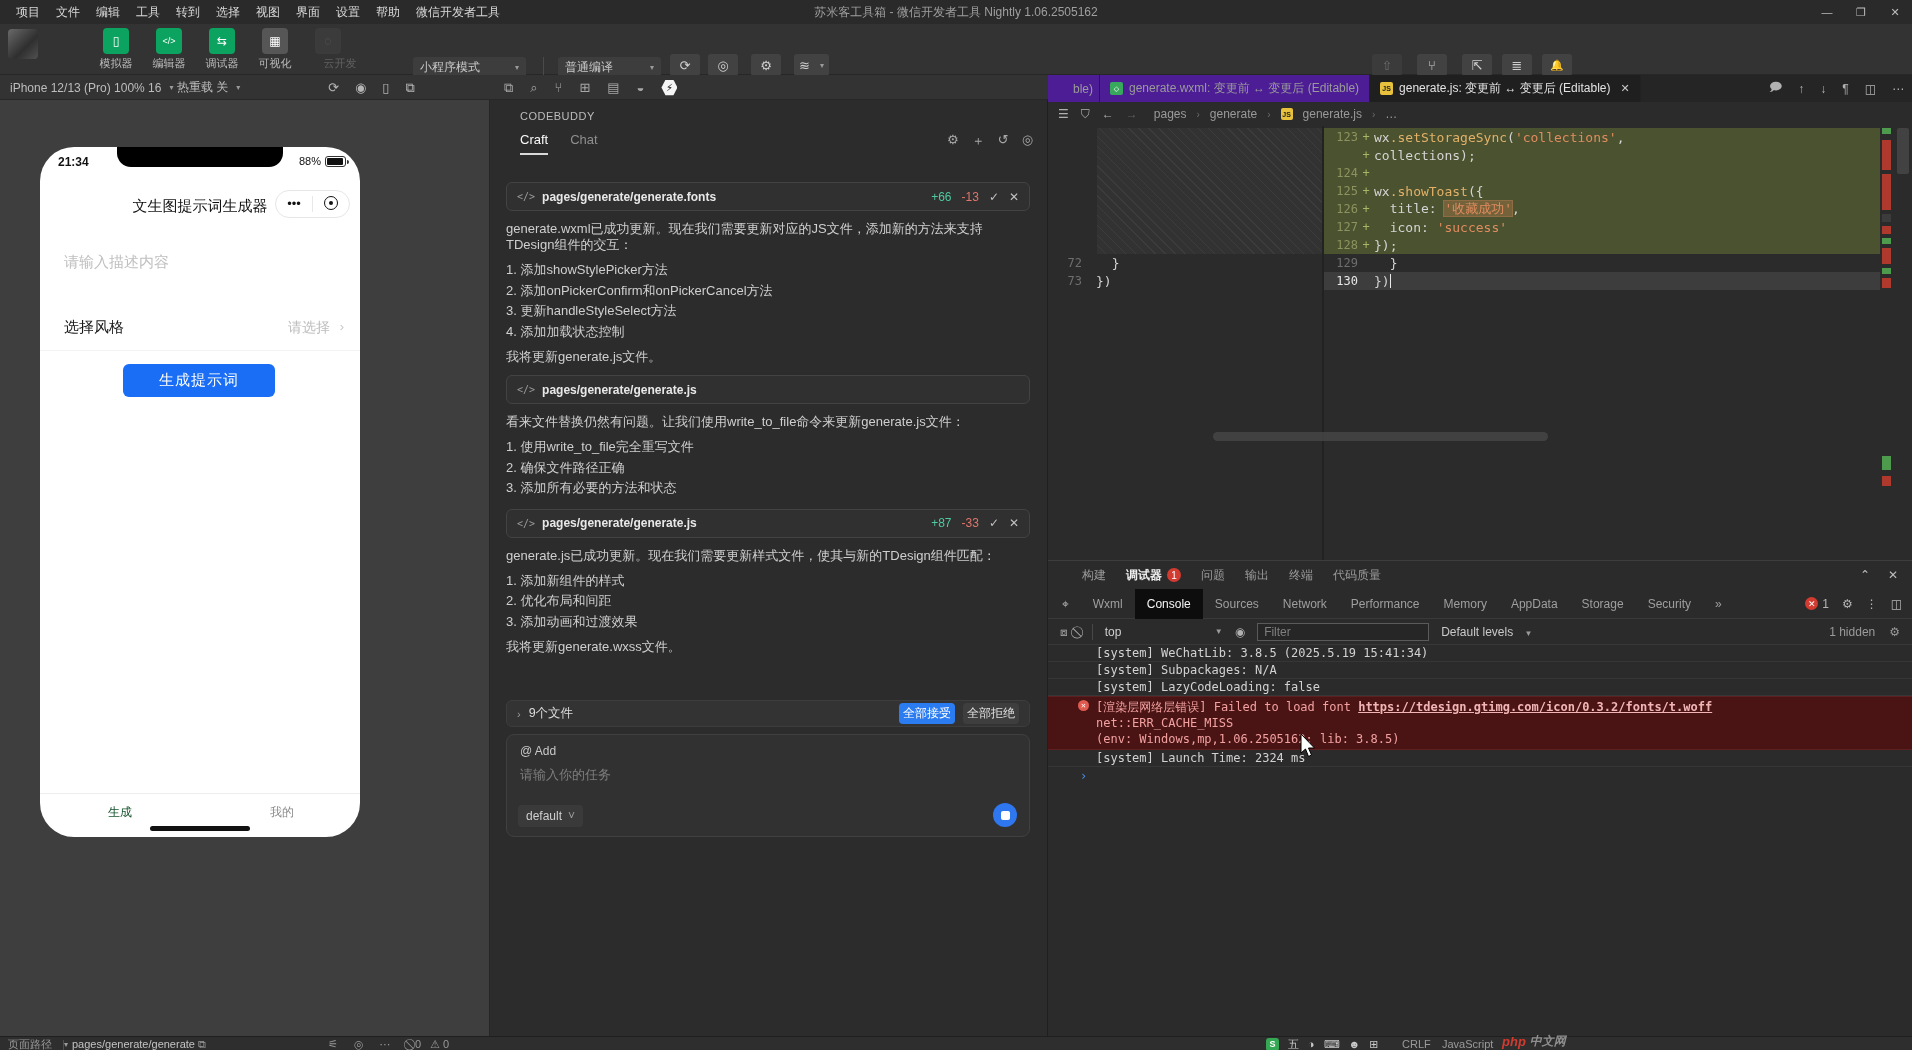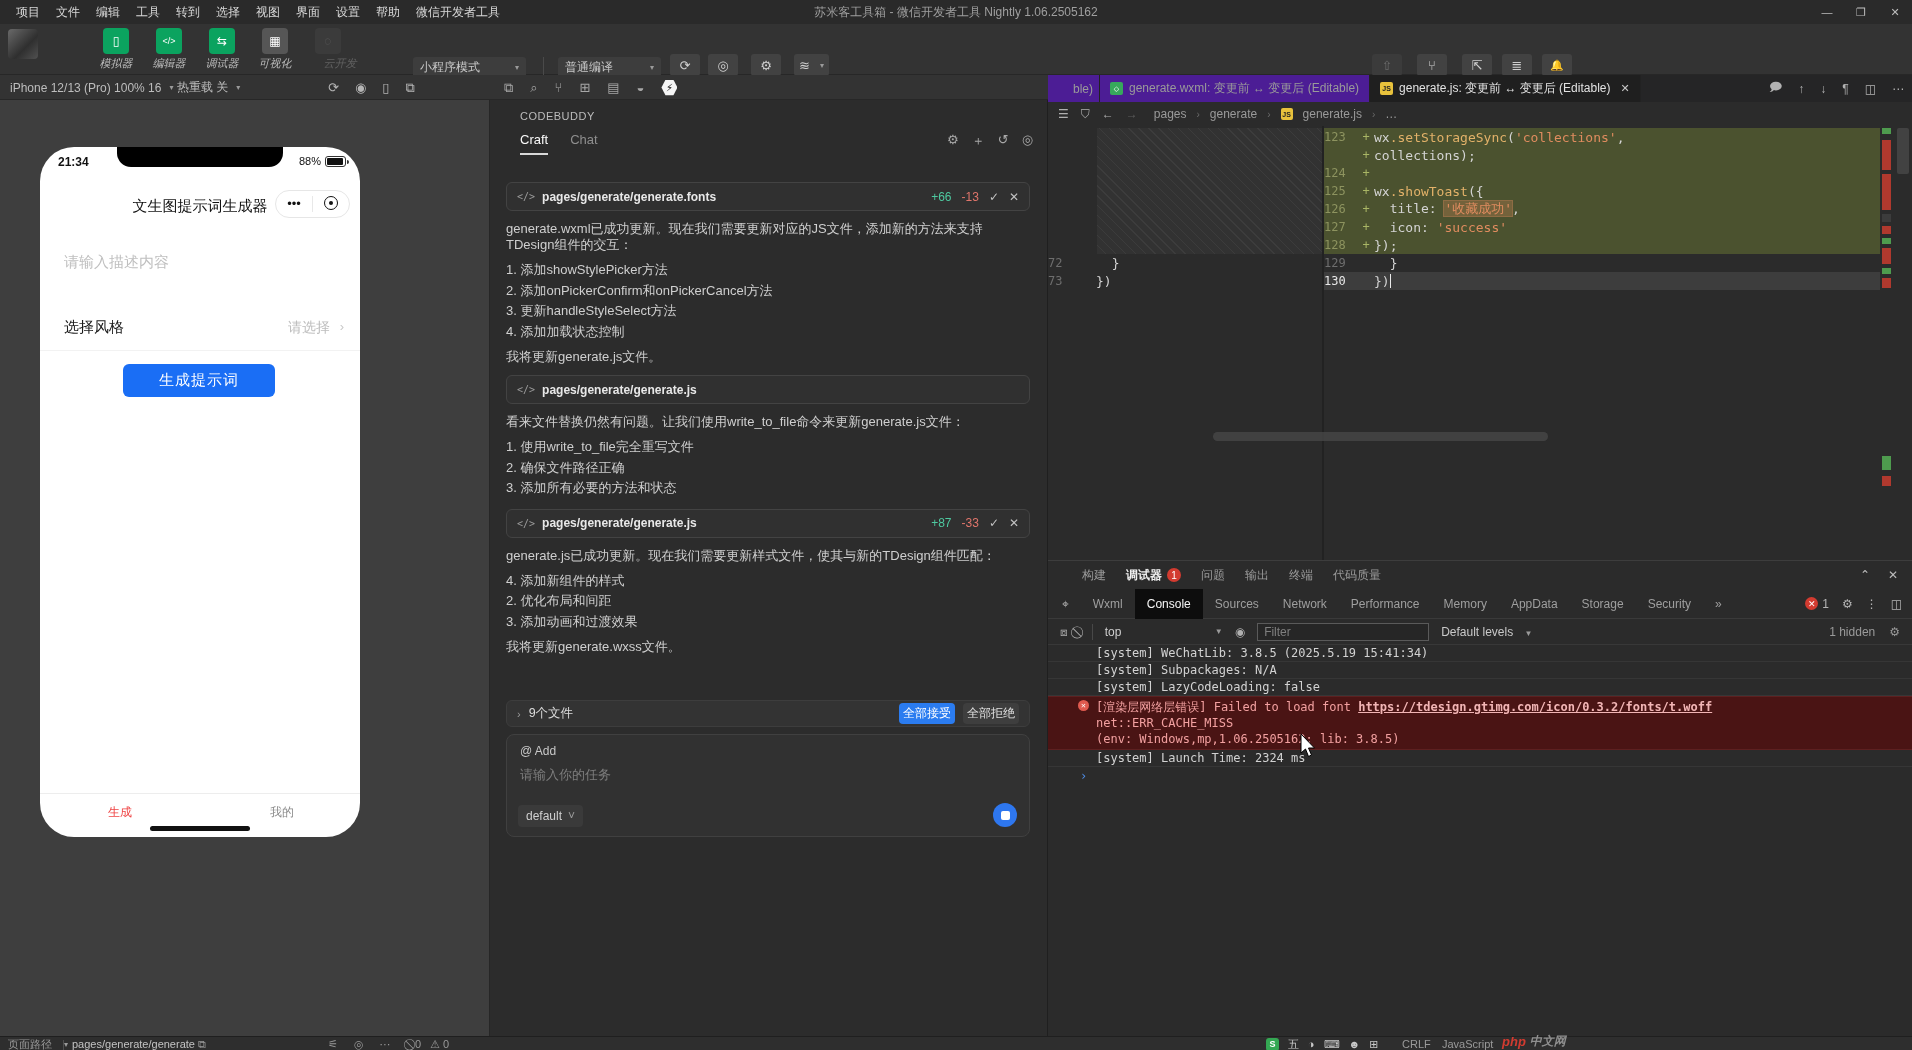--- a/index.html
+++ b/index.html
@@ -17,21 +17,21 @@
 
   
   .toolbar { position:absolute; left:0; top:24px; width:100%; height:51px; background:#333333; border-bottom:1px solid #272727; }
   .logo { position:absolute; left:8px; top:5px; width:30px; height:30px; border-radius:4px; background:linear-gradient(135deg,#6a6a6a,#2f2f2f 60%,#515151); }
   .tb-group { position:absolute; left:96px; top:4px; display:flex; gap:13px; }
   .tb-btn { width:40px; display:flex; flex-direction:column; align-items:center; gap:2px; }
   .tb-ico { width:26px; height:26px; border-radius:4px; display:flex; align-items:center; justify-content:center; color:#fff; font-size:12px; }
   .tb-ico.green { background:#0ba35f; }
   .tb-ico.gray { background:#565656; }
   .tb-ico.dim { background:#3b3b3b; color:#6a6a6a; }
-  .tb-label { font-size:11px; color:#bdbdbd; white-space:nowrap;font-style:italic; }
+  .tb-label { font-size:11px; color:#bdbdbd; white-space:nowrap; }
   .tb-label.dim { color:#606060;margin-left:24px; }
   .select { position:absolute; top:33px; height:21px; background:#3d3d3d; border-radius:3px; color:#c9c9c9; font-size:12px; display:flex; align-items:center; justify-content:space-between; padding:0 7px; }
   .caret { font-size:8px; color:#9a9a9a; margin-left:8px; }
   .vsep { position:absolute; top:33px; width:1px; height:21px; background:#4a4a4a; }
   .act-group { position:absolute; top:30px; display:flex; gap:8px; }
   .act-btn { display:flex; flex-direction:column; align-items:center; gap:1px; }
   .act-ico { min-width:30px; height:22px; padding:0 5px; background:#424242; border-radius:3px; color:#cfcfcf; display:flex; align-items:center; justify-content:center; font-size:13px; gap:2px; }
   .act-label { font-size:10px; color:#b3b3b3; white-space:nowrap; }
   .right-group { position:absolute; right:340px; top:30px; display:flex; gap:10px; }
   .right-group .act-ico.dim { color:#6a6a6a; background:#3b3b3b; }
@@ -65,21 +65,21 @@
   .cap-rec::after { content:""; position:absolute; left:3.5px; top:3.5px; width:4px; height:4px; border-radius:50%; background:#111; }
   .ph-desc { position:absolute; left:24px; top:106px; font-size:15px; color:#bfbfbf; }
   .ph-style-row { position:absolute; left:0; top:168px; width:100%; height:32px; }
   .ph-style-label { position:absolute; left:24px; top:3px; font-size:15px; color:#1a1a1a; }
   .ph-style-value { position:absolute; right:30px; top:4px; font-size:14px; color:#bdbdbd; }
   .ph-style-chevron { position:absolute; right:16px; top:4px; font-size:13px; color:#c9c9c9; }
   .ph-style-line { position:absolute; left:0; bottom:-4px; width:100%; height:1px; background:#f2f2f2; }
   .ph-cta { position:absolute; left:83px; top:217px; width:152px; height:33px; background:#1a6ef5; border-radius:6px; color:#fff; font-size:15px; display:flex; align-items:center; justify-content:center; letter-spacing:1px; }
   .ph-tabbar { position:absolute; left:0; top:646px; width:100%; height:44px; border-top:1px solid #ededed; }
   .ph-tab { position:absolute; top:10px; font-size:12px; }
-  .ph-tab.generate { left:68px; color:#ef4444; }
+  .ph-tab.generate { left:68px; color:#14532d; }
   .ph-tab.mine { left:230px; color:#8a8a8a; }
   .homebar { position:absolute; left:110px; top:679px; width:100px; height:5px; border-radius:3px; background:#111; }
 
   
   .cb-panel { position:absolute; left:490px; top:25px; width:558px; height:936px; background:#2c2c2c; border-right:1px solid #1f1f1f; }
   .cb-title { position:absolute; left:30px; top:10px; font-size:11px; letter-spacing:.5px; color:#bdbdbd; }
   .cb-head-icons { position:absolute; right:14px; top:32px; display:flex; gap:13px; color:#a8a8a8; font-size:13px; }
   .cb-tabs { position:absolute; left:30px; top:32px; display:flex; gap:22px; font-size:13px; }
   .cb-tab { color:#8f8f8f; padding-bottom:6px; }
   .cb-tab.active { color:#fafafa; border-bottom:2px solid #d9d9d9; }
@@ -120,21 +120,21 @@
   .ed-tab-icons { position:absolute; right:8px; top:0; height:27px; display:flex; align-items:center; gap:16px; color:#b2b2b2; font-size:12px; }
   .ed-crumbs { position:absolute; left:0; top:27px; width:100%; height:24px; background:#2b2b2b; display:flex; align-items:center; gap:10px; padding-left:10px; color:#9a9a9a; font-size:12px; }
   .crumb-sep { color:#6a6a6a; font-size:10px; }
   .crumb-icons { display:flex; gap:12px; color:#b0b0b0; font-size:12px; margin-right:6px; }
   .dim-ico { color:#5f5f5f; }
   
   .diff { position:absolute; left:0; top:51px; width:864px; height:434px; font-family:"DejaVu Sans Mono",monospace; font-size:13px; }
   .diff-divider { position:absolute; left:274px; top:0; width:2px; height:434px; background:#222; }
   .hatch { position:absolute; left:49px; top:2px; width:225px; height:126px; background:#323232; background-image:repeating-linear-gradient(45deg,transparent 0 6px,#3c3c3c 6px 7px); }
   .dline { position:absolute; height:18px; display:flex; align-items:center; }
-  .dl-num { width:34px; color:#6e6e6e; font-size:12px; flex:0 0 auto; }
+  .dl-num { width:34px; text-align:right; color:#6e6e6e; font-size:12px; flex:0 0 auto; }
   .dl-mark { width:16px; text-align:center; color:#a9b665; font-size:12px; flex:0 0 auto; }
   .dl-code { white-space:pre; color:#d4d4d4; }
   .tok-v { color:#d4d4d4; } .tok-f { color:#e2b169; } .tok-s { color:#e08c5f; } .tok-p { color:#d4d4d4; }
   .tok-hl { background:rgba(224,140,95,.28); outline:1px solid rgba(224,140,95,.45); }
   .row-added { position:absolute; left:276px; width:556px; height:18px; background:#4b522f; }
   .row-current { position:absolute; left:276px; width:556px; height:18px; background:#3d3d3d; }
   .cursor-bar { display:inline-block; width:1.5px; height:14px; background:#eaeaea; vertical-align:-2px; }
   .hscroll { position:absolute; left:165px; top:306px; width:335px; height:9px; background:#4a4a4a; border-radius:5px; opacity:.75; }
   .ruler { position:absolute; left:832px; top:0; width:13px; height:434px; }
   .rmark { position:absolute; left:2px; width:9px; }
@@ -388,21 +388,21 @@
               <span class="cb-path">pages/generate/generate.js</span>
             </span>
             <span class="cb-card-right">
               <span class="cb-add">+87</span>
               <span class="cb-del">-33</span>
               <span class="cb-act">✓</span>
               <span class="cb-act">✕</span>
             </span>
           </div>
           <div class="cb-p">generate.js已成功更新。现在我们需要更新样式文件，使其与新的TDesign组件匹配：</div>
-          <div class="cb-li">4. 添加新组件的样式</div>
+          <div class="cb-li">1. 添加新组件的样式</div>
           <div class="cb-li">2. 优化布局和间距</div>
           <div class="cb-li">3. 添加动画和过渡效果</div>
           <div class="cb-p">我将更新generate.wxss文件。</div>
         </div>
 
       <div class="cb-files">
         <span class="cb-files-chev">›</span>
         <span class="cb-files-label">9个文件</span>
         <span class="cb-btn accept">全部接受</span>
         <span class="cb-btn reject">全部拒绝</span>

